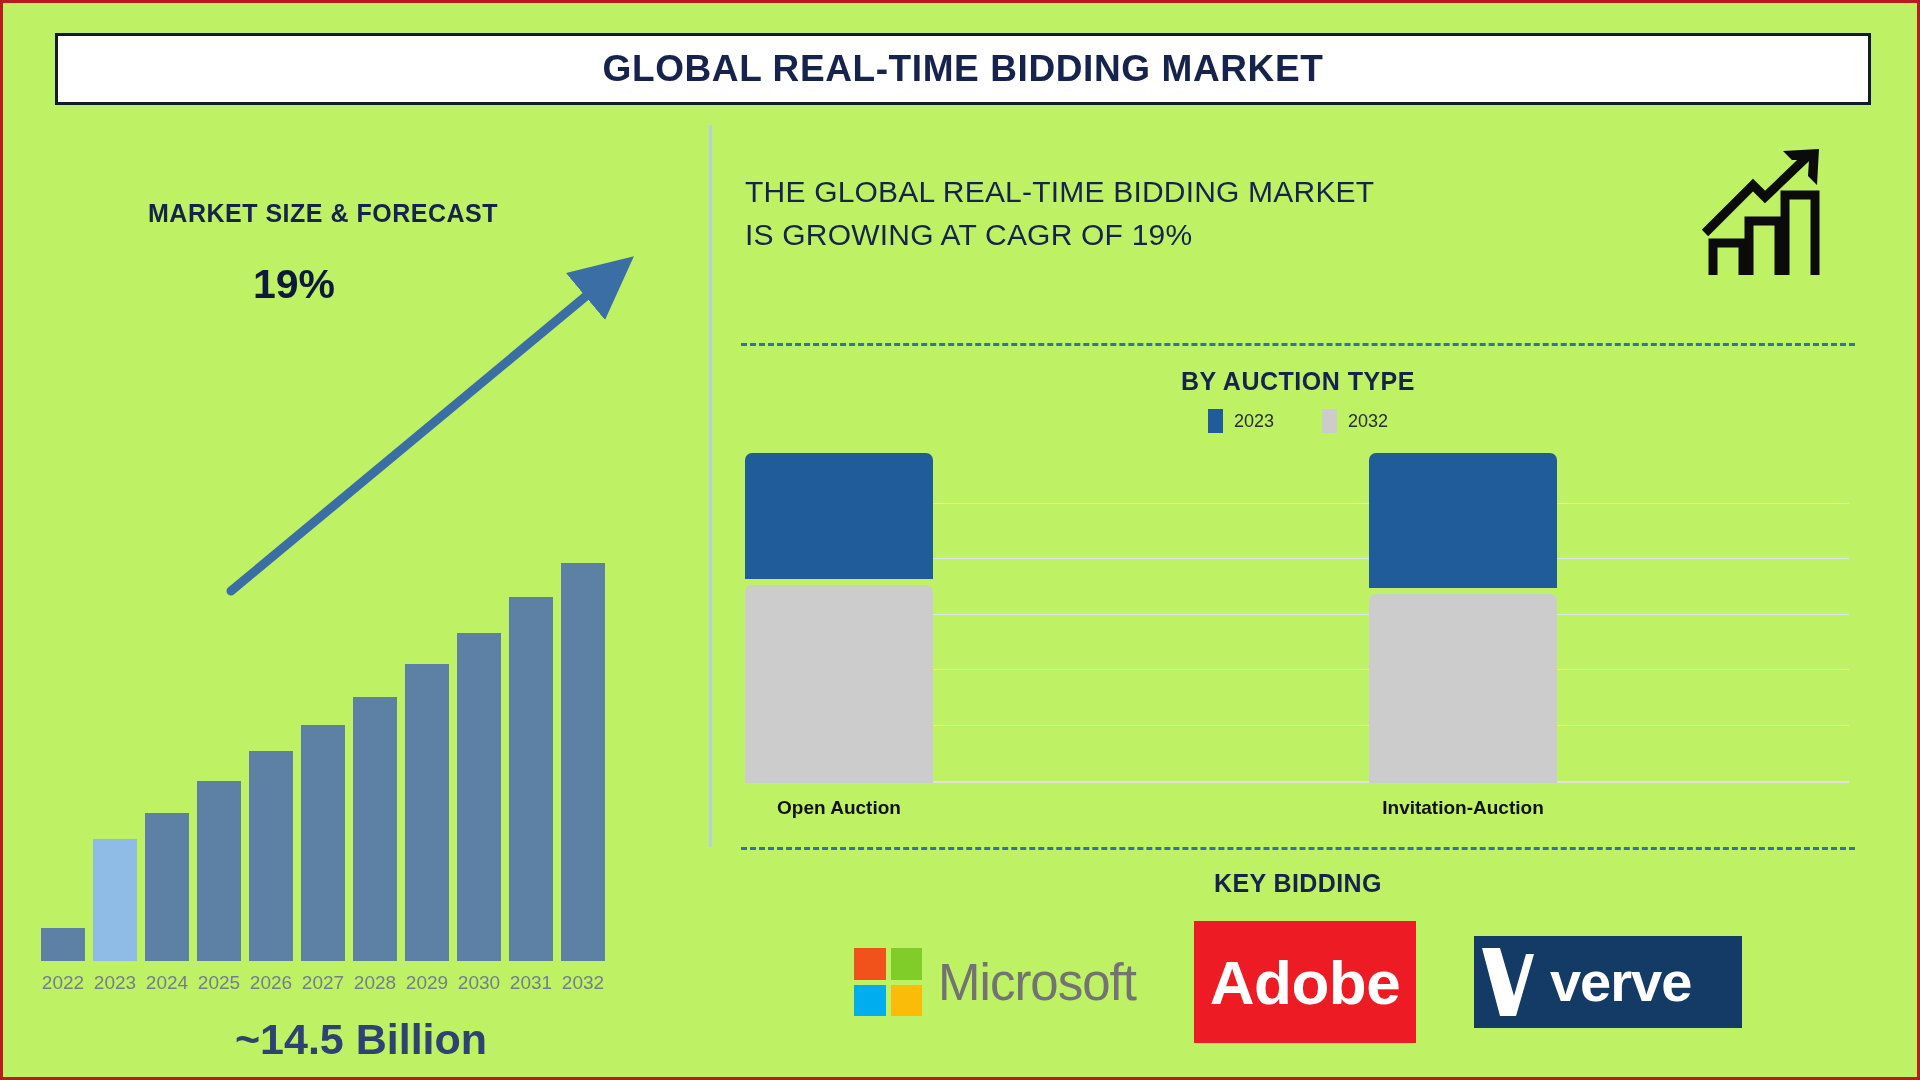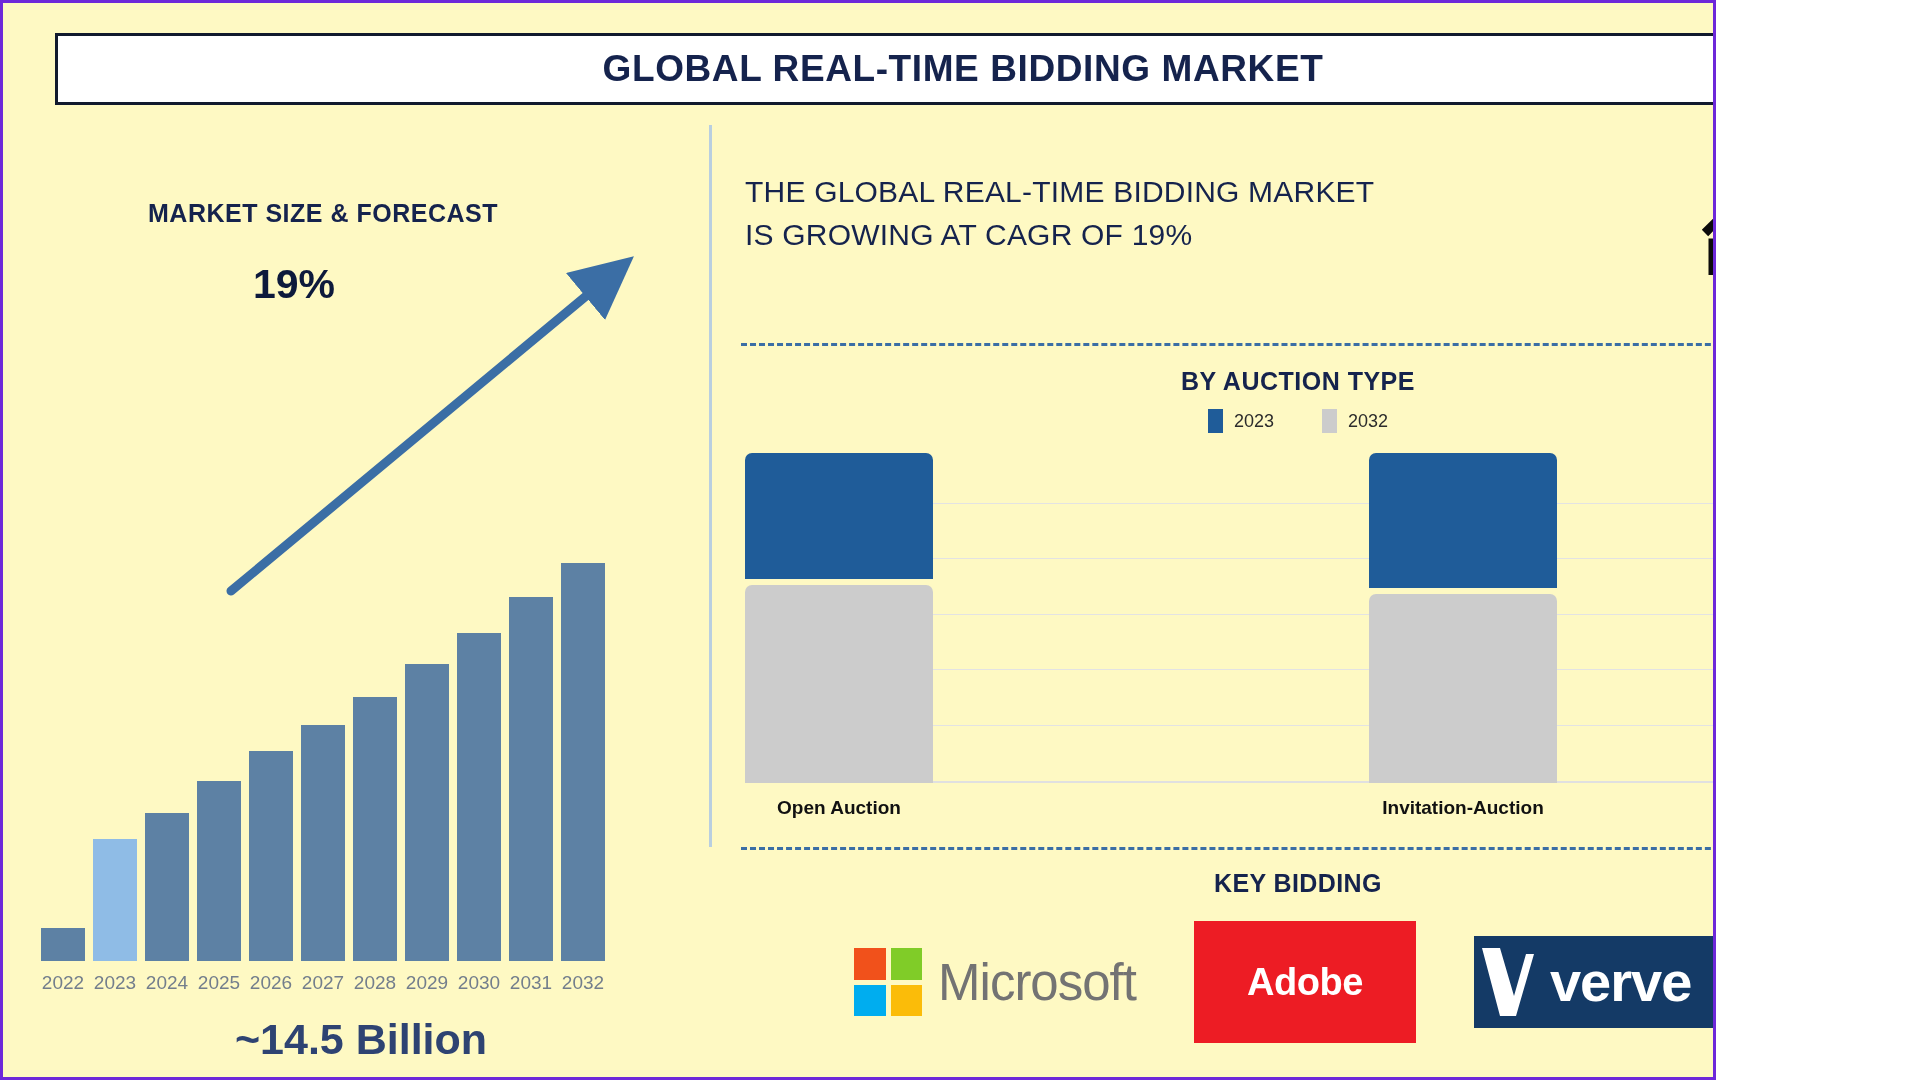--- a/index.html
+++ b/index.html
@@ -7,24 +7,24 @@
   html, body {
     width: 1920px;
     height: 1080px;
     background: #ffffff;
     font-family: "Liberation Sans", sans-serif;
   }
 
   
   #poster {
     position: relative;
-    width: 1716px;
+    width: 1920px;
     height: 1080px;
-    background: #fef9c3;
-    border: 3px solid #6d28d9;
+    background: #bef264;
+    border: 3px solid #b91c1c;
     overflow: hidden;
   }
 
   
   #title-banner {
     position: absolute;
     left: 52px;
     top: 30px;
     width: 1816px;
     height: 72px;
@@ -275,21 +275,21 @@
   .ms-sq-b { background: #00adef; }
   .ms-sq-y { background: #fbbc09; }
   .ms-word { font-size: 51px; color: #737373; letter-spacing: -1px; }
 
   
   .logo-adobe {
     width: 222px; height: 122px;
     background: #ed1c24;
     display: flex; align-items: center; justify-content: center;
   }
-  .adobe-word { font-size: 38px; font-weight: bold; color: #ffffff; letter-spacing: -0.5px; }
+  .adobe-word { font-size: 62px; font-weight: bold; color: #ffffff; letter-spacing: -0.5px; }
 
   
   .logo-verve {
     width: 268px; height: 92px;
     background: #143a66;
     display: flex; align-items: center; justify-content: flex-start;
     padding-left: 6px; gap: 14px; overflow: hidden;
   }
   .verve-mark { flex: 0 0 56px; height: 76px; }
   .verve-word { font-size: 56px; font-weight: bold; color: #ffffff; letter-spacing: -1px; line-height: 1; }

